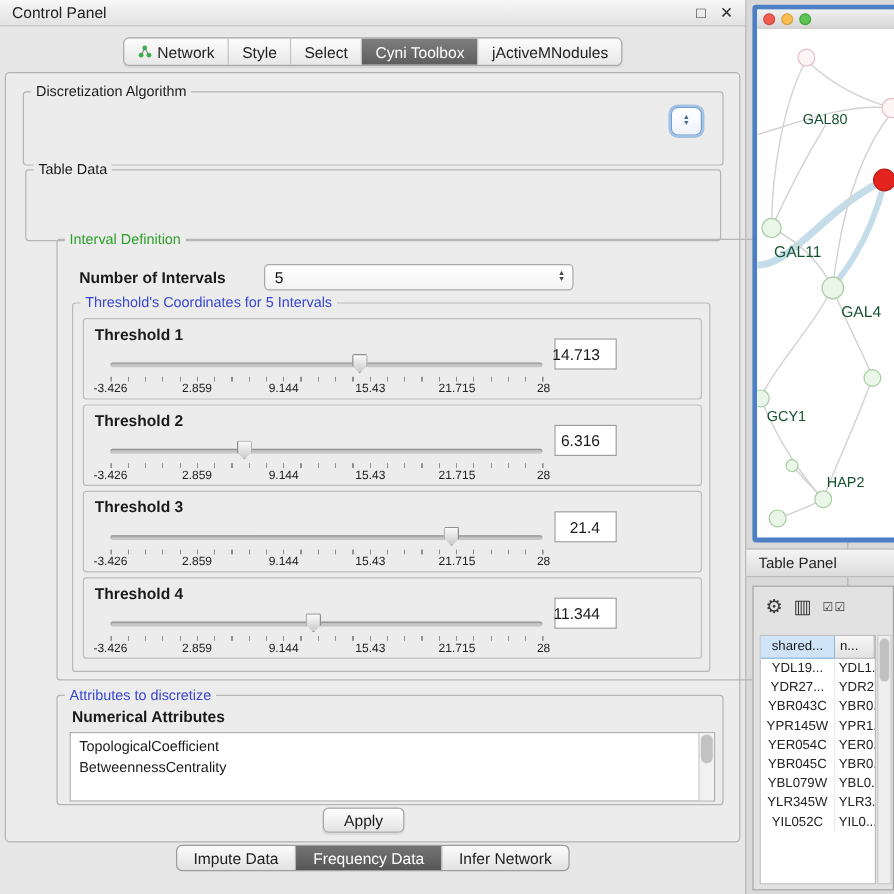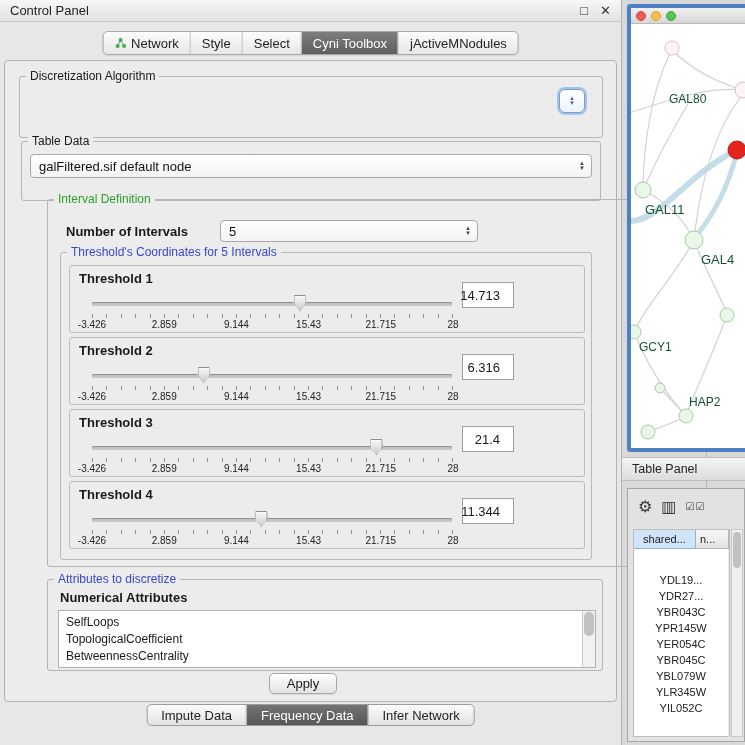--- a/index.html
+++ b/index.html
@@ -77,21 +77,21 @@
   .table-window { position:absolute; left:627px; top:488px; width:118px; height:254px; background:#e2e2e2; border:1px solid #a6a6a6; overflow:hidden; }
   .tw-toolbar { position:absolute; left:0; top:0; right:0; height:34px; display:flex; align-items:center; gap:9px; padding-left:10px; color:#3a3a3a; }
   .icon-gear { font-size:16px; }
   .icon-columns { font-size:16px; }
   .icon-checks { font-size:10px; letter-spacing:1px; }
   .tw-table { position:absolute; left:5px; top:40px; right:14px; bottom:4px; background:#fff; border:1px solid #bdbdbd; }
   .tw-headrow { display:flex; height:19px; }
   .tw-hcell { flex:0 0 62px; display:flex; align-items:center; justify-content:center; font-size:11px; background:linear-gradient(#f7f7f7,#e2e2e2); border-right:1px solid #b5b5b5; border-bottom:1px solid #b5b5b5; overflow:hidden; white-space:nowrap; }
   .tw-hcell.selected { background:#cfe4f7; border-color:#8fb4d8; }
   .tw-hcell.rest { flex:1 1 auto; justify-content:flex-start; padding-left:4px; }
-  .tw-row { display:flex; height:16px;flex-direction:column; }
+  .tw-row { display:flex; height:16px; }
   .tw-cell { flex:0 0 62px; display:flex; align-items:center; justify-content:center; font-size:11px; color:#222; overflow:hidden; white-space:nowrap; border-right:1px solid #ececec; }
   .tw-cell.c2 { flex:1 1 auto; justify-content:flex-start; padding-left:3px; border-right:none; }
   .tw-scrollbar { position:absolute; right:1px; top:40px; bottom:4px; width:12px; background:#efefef; border:1px solid #c8c8c8; }
   .tw-scroll-thumb { position:absolute; left:1px; top:2px; width:8px; height:36px; background:#c1c1c1; border-radius:4px; }
 </style>
 </head>
 <body>
 
 <div id="root">
 
@@ -135,27 +135,20 @@
       </div>
 
       <div class="algo-combo-btn">
         <span>▲</span>
         <span>▼</span>
       </div>
 
 
       <div class="group" style="left:16px; top:80px; width:580px; height:60px;">
         <div class="chip">Table Data</div>
-        <div class="combo" style="left:8px; top:12px; width:562px; height:24px;">
-          <span>galFiltered.sif default node</span>
-          <span class="combo-arrows">
-            <span>▲</span>
-              <span>▼</span>
-          </span>
-        </div>
       </div>
 
       <div class="group" style="left:42px; top:138px; width:660px; height:368px;">
         <div class="chip green">Interval Definition</div>
 
         <div style="position:absolute; left:18px; top:24px; font-weight:bold; font-size:13px;">Number of Intervals</div>
         <div class="combo" style="left:172px; top:20px; width:258px; height:22px;">
           <span>5</span>
           <span class="combo-arrows">
             <span>▲</span>
@@ -238,21 +231,20 @@
             <div class="th-value">11.344</div>
           </div>
 
         </div>
       </div>
 
       <div class="group" style="left:42px; top:518px; width:556px; height:92px;">
         <div class="chip blue">Attributes to discretize</div>
         <div class="attr-heading">Numerical Attributes</div>
         <div class="attr-list">
-          <div>SelfLoops</div>
           <div>TopologicalCoefficient</div>
           <div>BetweennessCentrality</div>
           <div class="attr-scrollbar">
             <div class="attr-scroll-thumb"></div>
           </div>
         </div>
       </div>
 
       <div class="apply-btn">Apply</div>
 

